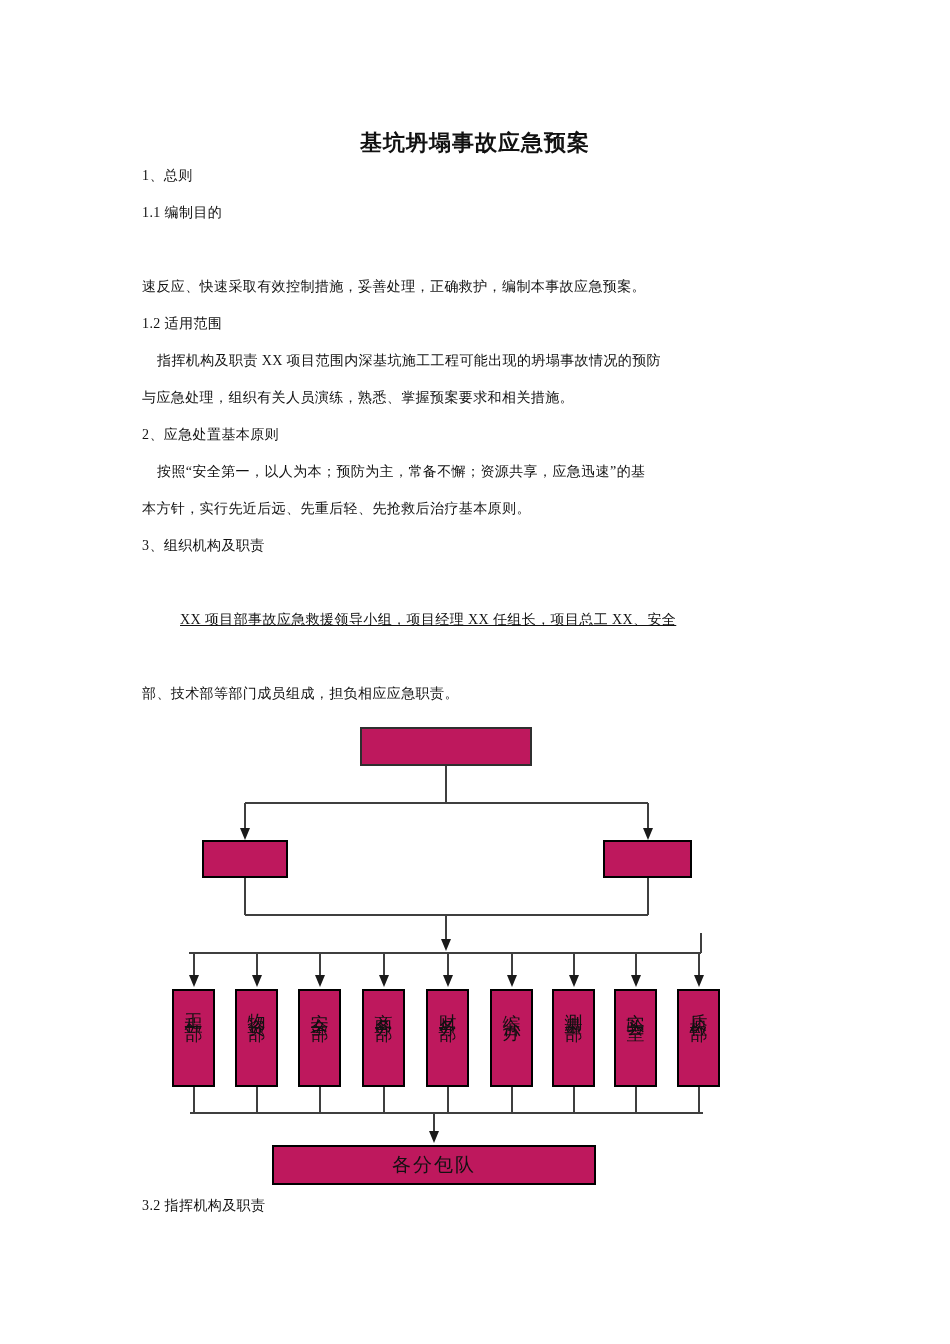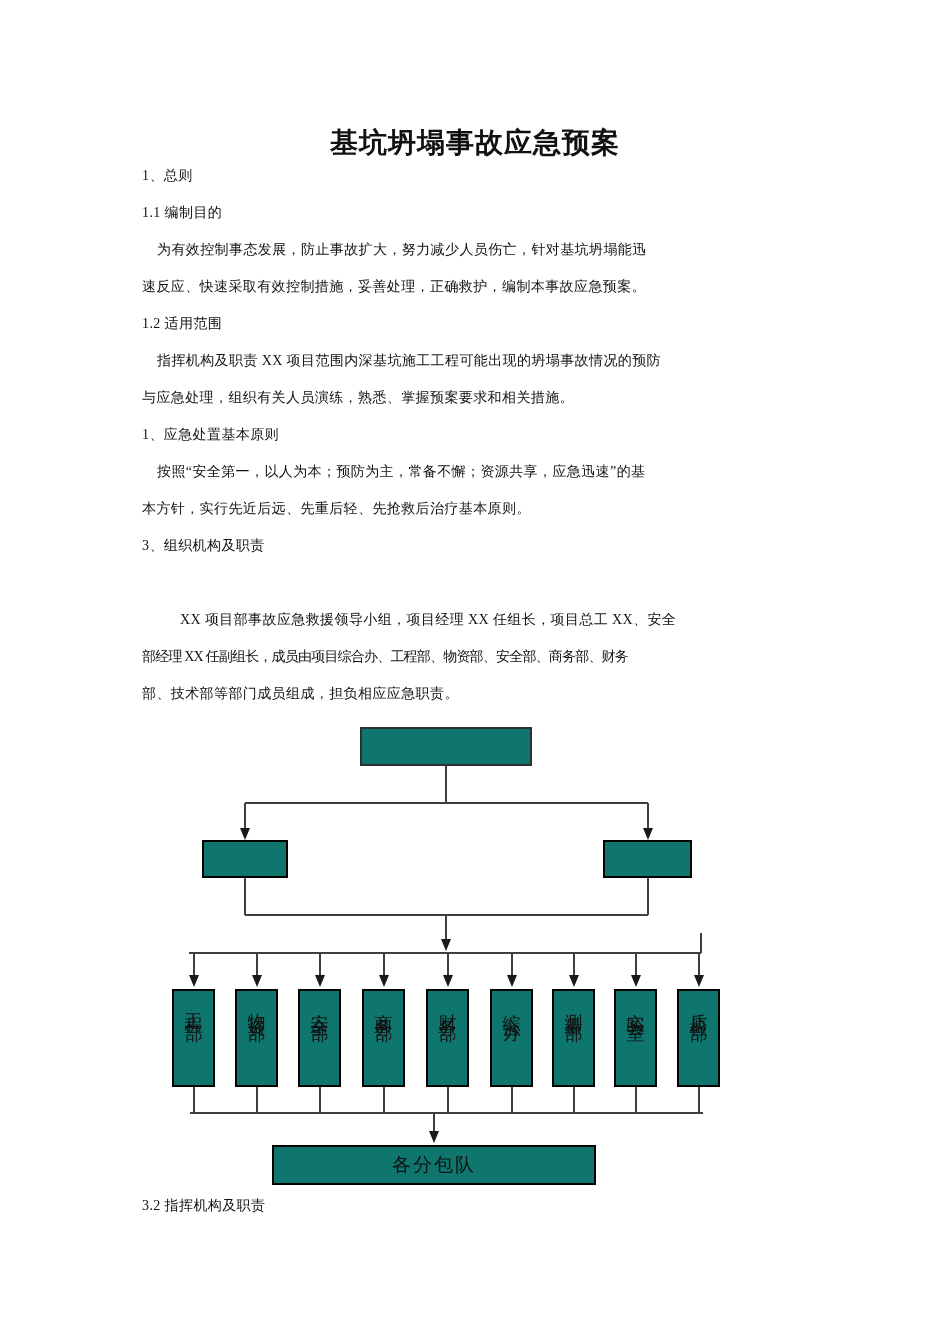--- a/index.html
+++ b/index.html
@@ -3,38 +3,38 @@
 <meta charset="utf-8">
 <style>
   html,body{margin:0;padding:0;background:#ffffff;}
   .page{
     position:relative;width:950px;height:1344px;background:#ffffff;
     font-family:"Liberation Serif","DejaVu Serif",serif;color:#111;
     overflow:hidden;
   }
   .doc-title{
     position:absolute;left:0;top:122px;width:950px;height:42px;line-height:42px;
-    text-align:center;font-size:28px;font-weight:bold;letter-spacing:1px;
+    text-align:center;font-size:22px;font-weight:bold;letter-spacing:1px;
     white-space:nowrap;
   }
   .tl{
     position:absolute;left:142px;height:37px;line-height:37px;font-size:14px;
     white-space:nowrap;letter-spacing:0.4px;
   }
   .indent1{padding-left:15px;}
   .indent2{padding-left:38px;}
   .tight{letter-spacing:-0.8px;}
   
   .y0{top:157px;}  .y1{top:194px;font-family:Liberation Serif, serif;}  .y2{top:231px;}  .y3{top:268px;}
   .y4{top:305px;}  .y5{top:342px;}  .y6{top:379px;text-align:center;}  .y7{top:416px;}
   .y8{top:453px;}  .y9{top:490px;}  .y10{top:527px;} .y11{top:564px;}
-  .y12{top:601px;} .y13{top:638px;} .y14{top:675px;} .y15{top:1187px;}
+  .y12{top:601px;text-decoration:underline;} .y13{top:638px;} .y14{top:675px;} .y15{top:1187px;}
   
   .orgsvg{position:absolute;left:0;top:720px;width:950px;height:480px;}
-  .obox{position:absolute;background:#0f766e;border:2px solid #000;box-sizing:border-box;}
+  .obox{position:absolute;background:#be185d;border:2px solid #000;box-sizing:border-box;}
   .top-box{left:360px;top:727px;width:172px;height:39px;border-color:#2f2f2f;}
   .left-box{left:202px;top:840px;width:86px;height:38px;}
   .right-box{left:603px;top:840px;width:89px;height:38px;}
   .dept{top:989px;width:43px;height:98px;display:flex;justify-content:center;}
   .dept span{
     writing-mode:vertical-rl;text-orientation:upright;
     font-size:18px;letter-spacing:5px;padding-top:8px;line-height:1;
   }
   .d0{left:172px;} .d1{left:235px;} .d2{left:298px;} .d3{left:362px;}
   .d4{left:426px;} .d5{left:490px;} .d6{left:552px;} .d7{left:614px;}
@@ -46,31 +46,29 @@
 </style>
 </head>
 <body>
 
 <div class="page">
 
   <div class="doc-title"><span>基坑坍塌事故应急预案</span></div>
 
   <div class="tl y0">1、总则</div>
   <div class="tl y1">1.1 编制目的</div>
-  <div class="tl y2 indent1">为有效控制事态发展，防止事故扩大，努力减少人员伤亡，针对基坑坍塌能迅</div>
   <div class="tl y3">速反应、快速采取有效控制措施，妥善处理，正确救护，编制本事故应急预案。</div>
   <div class="tl y4">1.2 适用范围</div>
   <div class="tl y5 indent1">指挥机构及职责 XX 项目范围内深基坑施工工程可能出现的坍塌事故情况的预防</div>
   <div class="tl y6">与应急处理，组织有关人员演练，熟悉、掌握预案要求和相关措施。</div>
-  <div class="tl y7">1、应急处置基本原则</div>
+  <div class="tl y7">2、应急处置基本原则</div>
   <div class="tl y8 indent1">按照“安全第一，以人为本；预防为主，常备不懈；资源共享，应急迅速”的基</div>
   <div class="tl y9">本方针，实行先近后远、先重后轻、先抢救后治疗基本原则。</div>
   <div class="tl y10">3、组织机构及职责</div>
   <div class="tl y12 indent2">XX 项目部事故应急救援领导小组，项目经理 XX 任组长，项目总工 XX、安全</div>
-  <div class="tl y13 tight">部经理 XX 任副组长，成员由项目综合办、工程部、物资部、安全部、商务部、财务</div>
   <div class="tl y14">部、技术部等部门成员组成，担负相应应急职责。</div>
   <div class="tl y15">3.2 指挥机构及职责</div>
 
   <svg class="orgsvg" viewBox="0 0 950 480" xmlns="http://www.w3.org/2000/svg">
     <g stroke="#3f3f3f" stroke-width="2" fill="none">
       <path d="M446 46 L446 83"></path>
       <path d="M245 83 L648 83"></path>
       <path d="M245 83 L245 110"></path>
       <path d="M648 83 L648 110"></path>
       <path d="M245 158 L245 195"></path>

